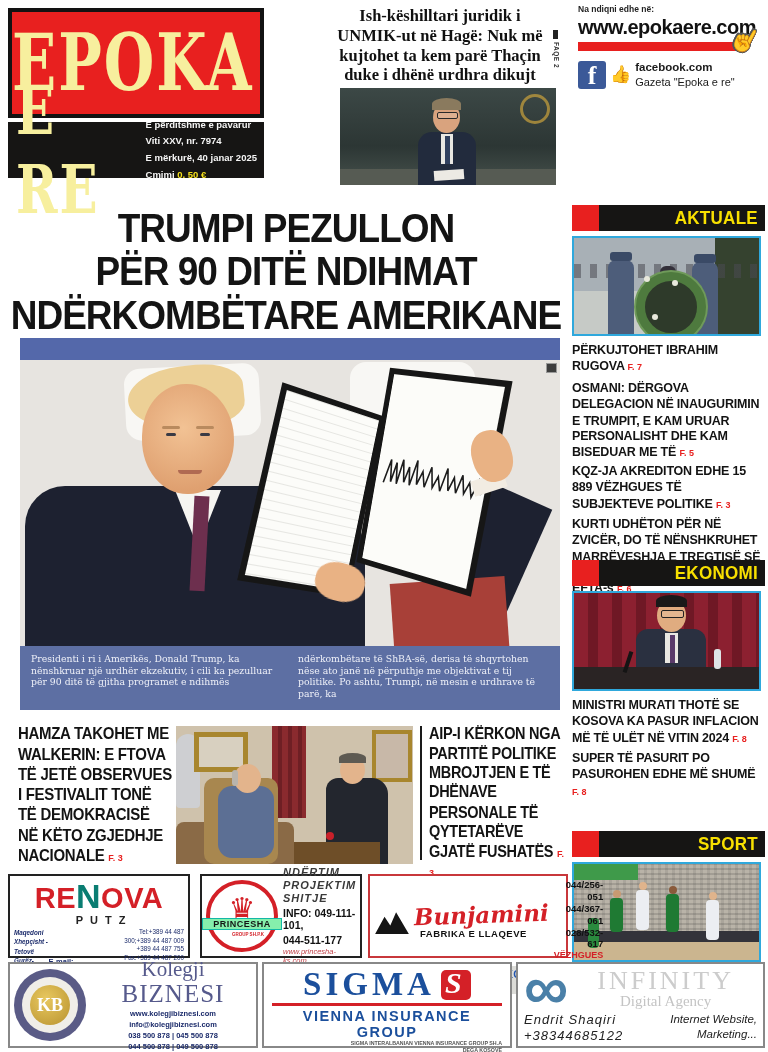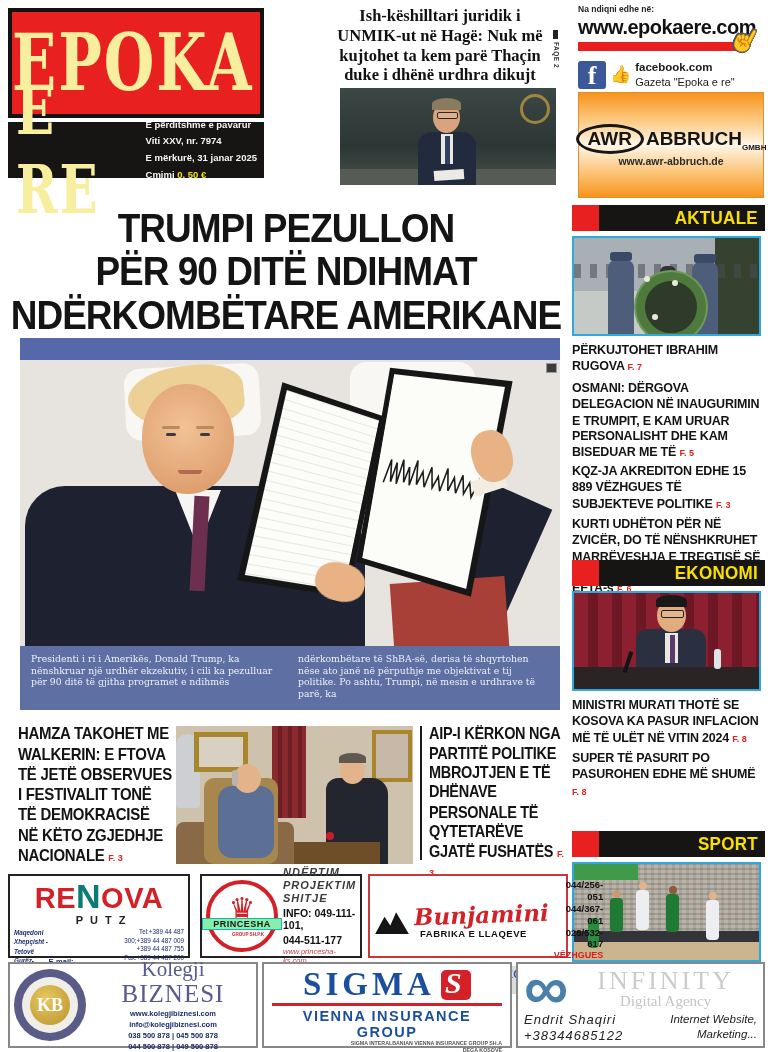--- a/index.html
+++ b/index.html
@@ -242,21 +242,21 @@
 <div id="page">
 
   <div class="m-epoka">
     <span>EPOKA</span>
   </div>
   <div class="m-ere">
     <span class="big">E RE</span>
     <div class="m-info">
       <div>E përditshme e pavarur</div>
       <div>Viti XXV, nr. 7974</div>
-      <div>E mërkurë, 31 janar 2025</div>
+      <div>E mërkurë, 40 janar 2025</div>
       <div><span>Çmimi</span> <span class="m-price">0. 50 €</span></div>
     </div>
   </div>
 
   <div class="top-story">
     <div class="ts-head">Ish-këshilltari juridik i UNMIK-ut në Hagë: Nuk më kujtohet ta kem parë Thaçin duke i dhënë urdhra dikujt</div>
   </div>
   <div class="ts-refbar"></div>
   <div class="ts-ref">FAQE 2</div>
   <div class="ts-photo">
@@ -279,28 +279,20 @@
     <div class="f-row">
       <div class="f-fb">f</div>
       <div class="f-thumb">👍</div>
       <div class="f-txt">
         <b>facebook.com</b><br>
         <span>Gazeta "Epoka e re"</span>
       </div>
     </div>
   </div>
 
-  <div class="awr">
-    <div class="awr-row">
-      <span class="awr-oval">AWR</span>
-      <span class="awr-n2">ABBRUCH</span>
-      <span class="awr-gmbh">GMBH</span>
-    </div>
-    <div class="awr-web">www.awr-abbruch.de</div>
-  </div>
 
   <div class="lead-head">
     <div>TRUMPI PEZULLON</div>
     <div>PËR 90 DITË NDIHMAT</div>
     <div>NDËRKOMBËTARE AMERIKANE</div>
   </div>
 
   <div class="lead-photo">
     <div class="lp-band"></div>
     <div class="lp-chair1"></div>

